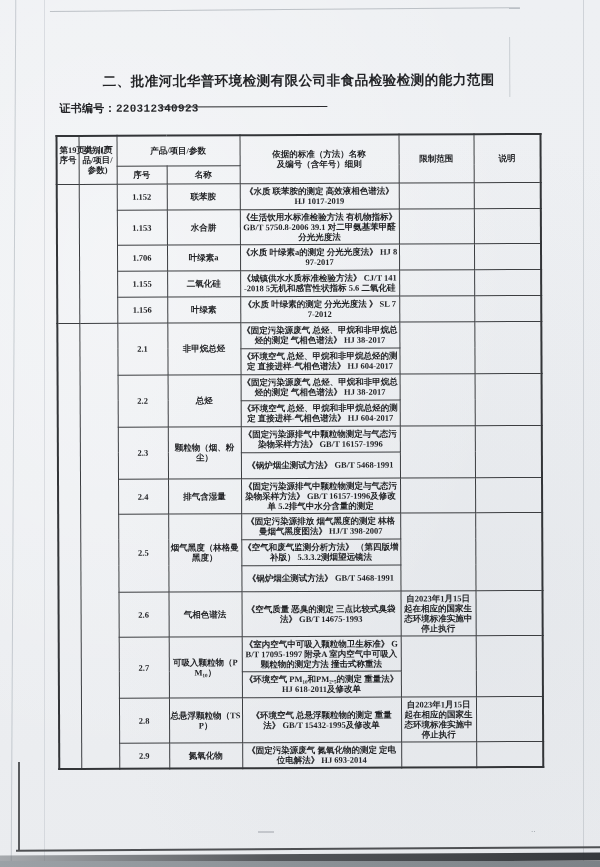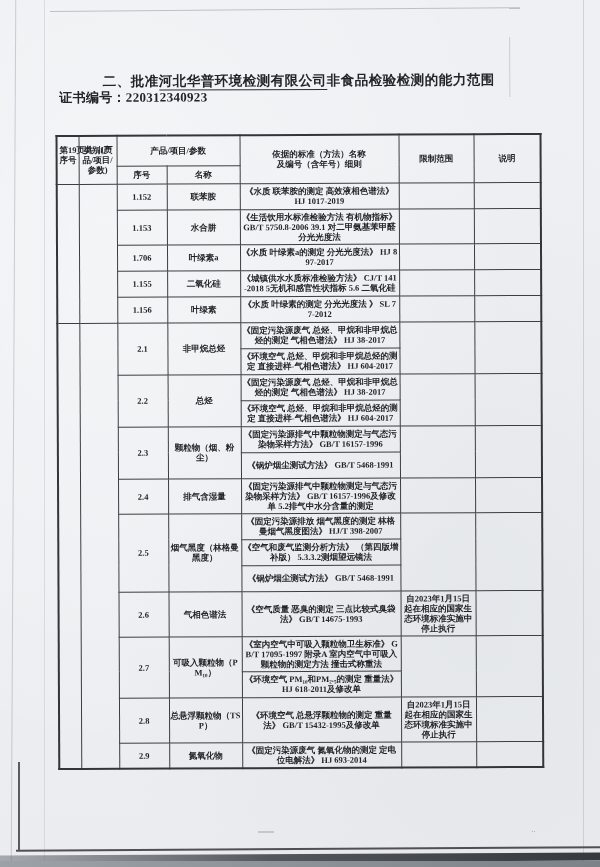--- a/index.html
+++ b/index.html
@@ -24,22 +24,22 @@
   .a-frame-left{left:18px;top:762px;width:2px;height:89px;background:#595b5e;}
   .a-frame-bottom{left:16px;top:848px;width:590px;height:2px;background:#4e5053;transform:rotate(-0.35deg);}
   .a-band{left:0;top:854px;width:600px;height:8px;transform:rotate(-0.3deg);
     background:linear-gradient(90deg, rgba(110,115,120,.55), rgba(58,61,65,.85) 45%, rgba(44,47,51,.95));}
   .a-band2{left:0;top:861px;width:600px;height:6px;background:linear-gradient(90deg,#9ba1a6,#7c8287);}
   .a-mark1{left:531px;top:826px;width:20px;height:6px;color:#8b9197;font-size:7px;letter-spacing:1px;}
   .a-mark2{left:258px;top:831px;width:16px;height:2px;background:rgba(150,156,162,.45);}
 
   .doc-title{position:absolute;left:60px;top:72px;width:481px;text-align:center;
     font-size:13.5px;font-weight:700;letter-spacing:.5px;white-space:nowrap;}
-  .doc-title .company{border-bottom:1.2px solid #2a2b2e;padding-bottom:1px;}
-  .meta-cert{position:absolute;left:61px;top:88px;font-size:13px;font-weight:700;letter-spacing:.3px;}
+  .doc-title .company{border-bottom:1.2px solid #2a2b2e;padding-bottom:18px;}
+  .meta-cert{position:absolute;left:61px;top:100px;font-size:11px;font-weight:700;letter-spacing:.3px;font-family:Liberation Mono, monospace;}
   .meta-row{position:absolute;left:61px;top:112px;width:481px;display:flex;justify-content:space-between;align-items:flex-end;}
   .meta-addr{font-size:9px;font-weight:700;letter-spacing:.3px;}
   .meta-page{font-size:8.5px;font-weight:700;margin-top:32px;}
 
   table.cap{position:absolute;left:57px;top:134px;width:484px;border-collapse:collapse;table-layout:fixed;
     font-size:8.5px;font-weight:600;line-height:10px;}
   table.cap td,table.cap th{border:1px solid #3c3e41;text-align:center;vertical-align:middle;
     padding:2px 1px;overflow:hidden;word-break:break-all;color:#232427;}
   table.cap{border:2px solid #333538;}
   table.cap thead th{font-weight:700;}

